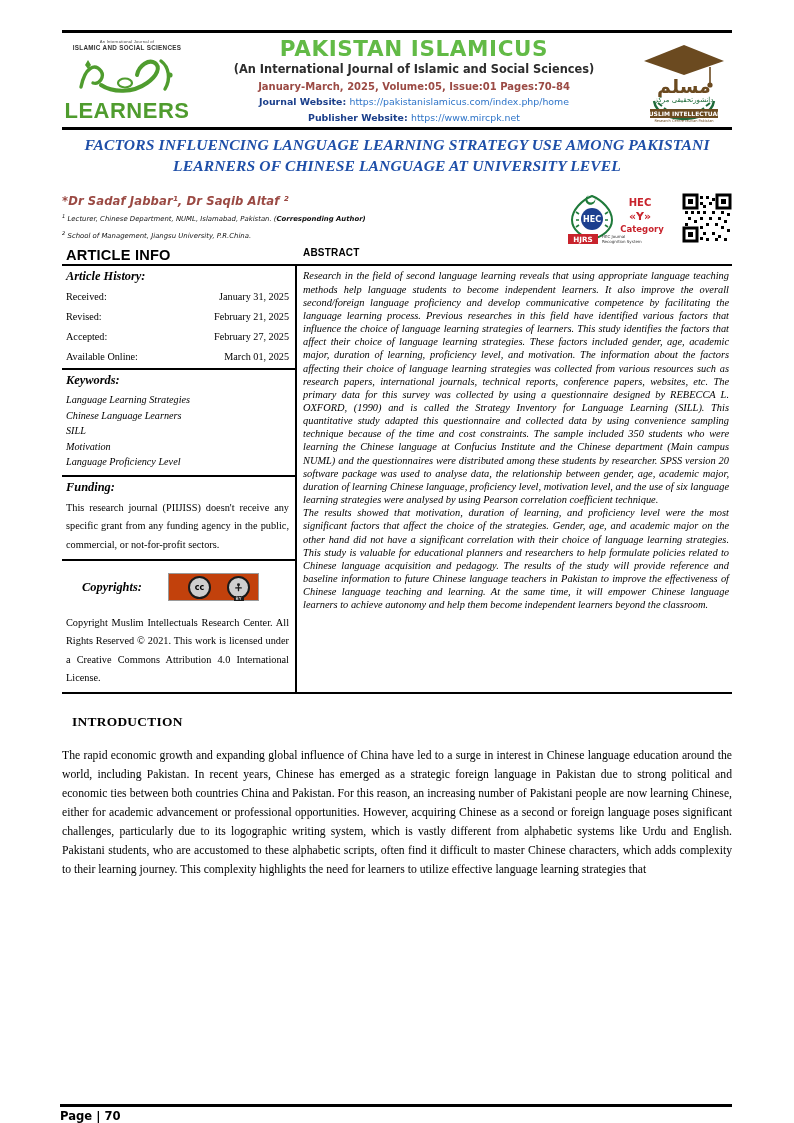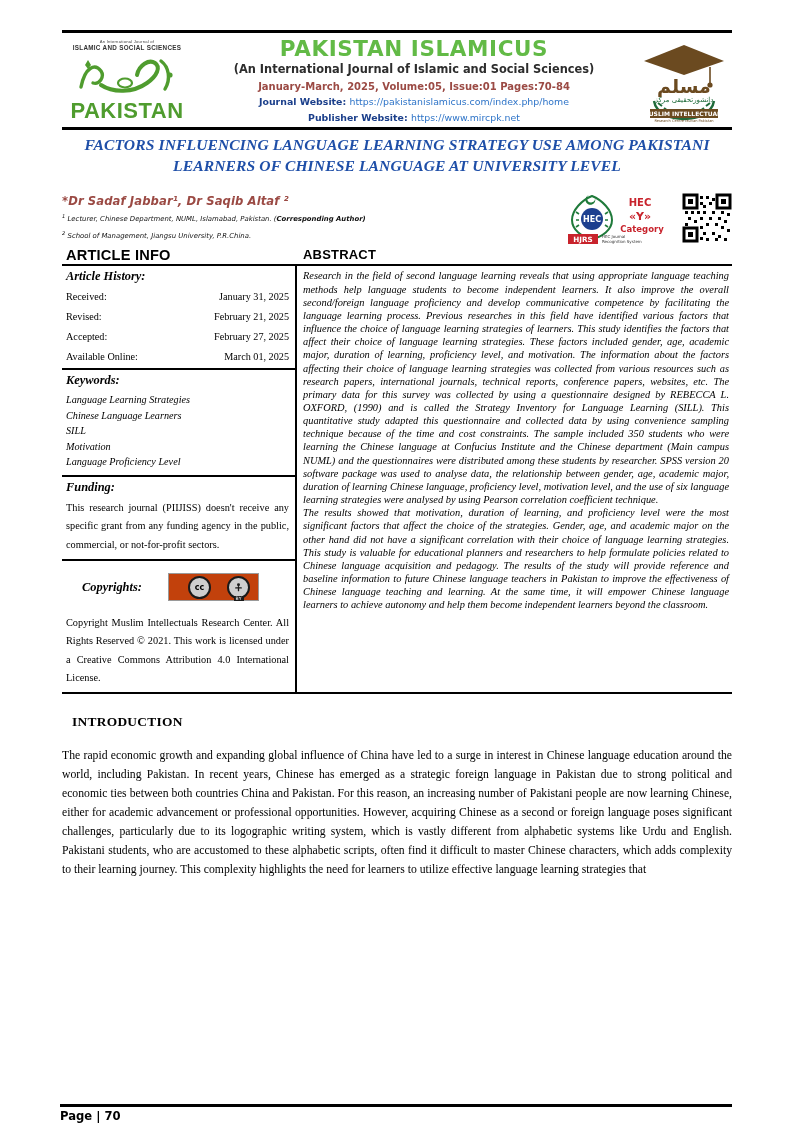--- a/index.html
+++ b/index.html
@@ -31,21 +31,21 @@
   .authorcol{flex:1 1 auto;}
   .authors{font-family:"DejaVu Sans",sans-serif;font-style:italic;font-weight:bold;font-size:11.6px;color:#9b4a44;letter-spacing:.1px;}
   .aff{font-family:"DejaVu Sans",sans-serif;font-style:italic;font-size:6.9px;color:#111;line-height:1.55;margin-top:4px;}
   .aff sup{font-size:5.2px;}
   .aff b{font-weight:bold;}
   .badges{flex:0 0 172px;display:flex;align-items:center;justify-content:flex-end;gap:2px;height:52px;}
 
   
   .tblhdr{display:flex;border-bottom:2.6px solid #000;}
   .tblhdr .c1{width:235px;flex:0 0 235px;font-family:"Liberation Sans",sans-serif;font-weight:bold;font-size:14.6px;letter-spacing:.2px;padding:1px 0 1px 4px;box-sizing:border-box;}
-  .tblhdr .c2{flex:1 1 auto;font-family:"Liberation Sans",sans-serif;font-weight:bold;font-size:13px;letter-spacing:.2px;padding:1px 0 1px 6px;box-sizing:border-box;}
+  .tblhdr .c2{flex:1 1 auto;font-family:"Liberation Sans",sans-serif;font-weight:bold;font-size:10px;letter-spacing:.2px;padding:1px 0 1px 6px;box-sizing:border-box;}
 
   .tbl{display:flex;border-bottom:2.6px solid #000;}
   .left-col{width:235px;flex:0 0 235px;border-right:2.6px solid #000;box-sizing:border-box;padding:0;}
   .right-col{flex:1 1 auto;box-sizing:border-box;padding:3px 3px 2px 6px;}
 
   .sec{padding:3px 6px 5px 4px;border-bottom:2.2px solid #000;}
   .sec:last-child{border-bottom:none;}
   .sec-h{font-family:"Liberation Serif",serif;font-weight:bold;font-style:italic;font-size:12.4px;margin-bottom:4px;}
   .hist{font-family:"Liberation Serif",serif;font-size:10.2px;display:flex;justify-content:space-between;line-height:1.25;margin-top:7px;}
   .kw{font-family:"Liberation Serif",serif;font-style:italic;font-size:10.2px;line-height:1.52;}
@@ -83,21 +83,21 @@
       <div class="calig">
         <svg viewBox="0 0 104 46" width="104" height="46">
           <path d="M6 34 C10 14, 20 10, 26 18 C30 24, 24 32, 18 30" fill="none" stroke="#4f9c2e" stroke-width="3.4" stroke-linecap="round"></path>
           <path d="M10 12 l3 -5 l3 5 l-3 4 z" fill="#4f9c2e"></path>
           <path d="M26 32 C38 40, 58 40, 72 30 C82 23, 86 14, 80 10 C74 6, 64 12, 62 22" fill="none" stroke="#4f9c2e" stroke-width="4" stroke-linecap="round"></path>
           <ellipse cx="50" cy="30" rx="7" ry="4.5" fill="none" stroke="#4f9c2e" stroke-width="2.2"></ellipse>
           <path d="M86 8 C94 14, 96 26, 90 36" fill="none" stroke="#4f9c2e" stroke-width="3.4" stroke-linecap="round"></path>
           <circle cx="95" cy="22" r="2.6" fill="#4f9c2e"></circle>
         </svg>
       </div>
-      <div class="islamicus">PAKISTAN</div>
+      <div class="islamicus">LEARNERS</div>
     </div>
 
     <div class="mast-center">
       <div class="jt">PAKISTAN ISLAMICUS</div>
       <div class="jsub">(An International Journal of Islamic and Social Sciences)</div>
       <div class="jissue">January-March, 2025, Volume:05, Issue:01 Pages:70-84</div>
       <div class="jweb">
         <span>Journal Website:</span>
         <a href="#">https://pakistanislamicus.com/index.php/home</a>
       </div>

